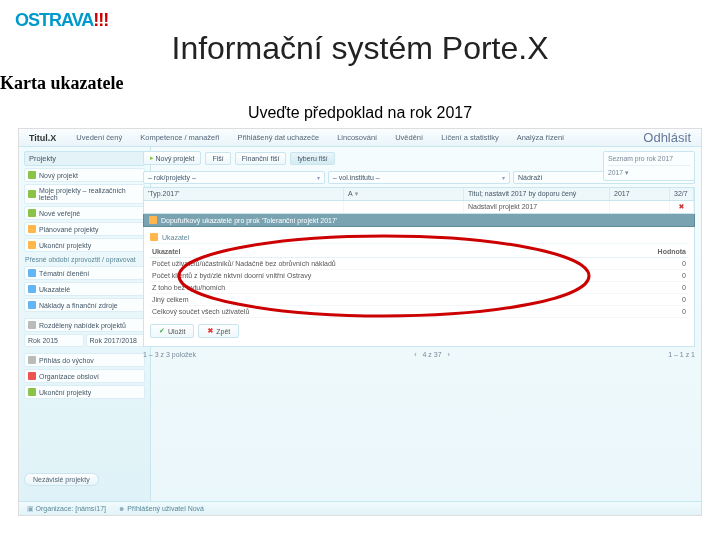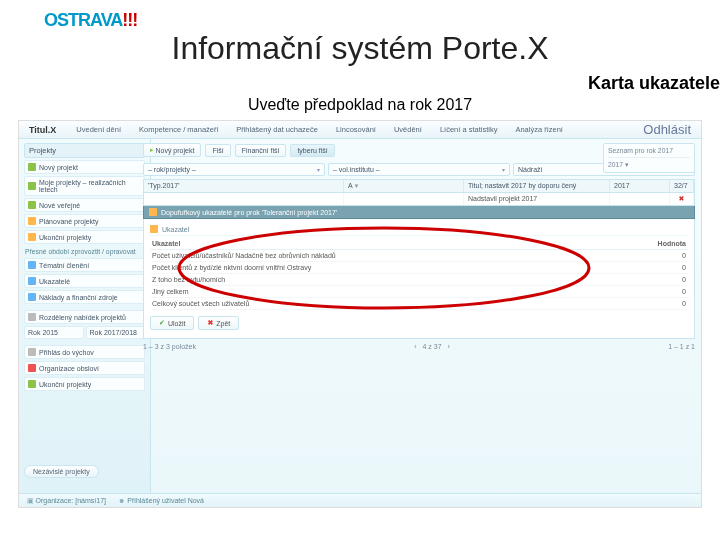--- a/index.html
+++ b/index.html
@@ -1,24 +1,24 @@
 <!DOCTYPE html>
 <html><head>
 <meta charset="utf-8">
 <style>
   * { box-sizing: border-box; margin: 0; padding: 0; font-family: Arial, sans-serif; }
   body { width: 720px; height: 540px; background: #fff; overflow: hidden; }
 
   .logo { position: absolute; top: 10px; left: 15px; font-weight: 900; letter-spacing: -1px; font-size: 18px; }
-  .logo .o1 { color: #0099cc; margin-left: 29px; }
+  .logo .o1 { color: #0099cc; }
   .logo .excl { color: #cc0000; font-weight: 900; }
 
   .slide-title { text-align: center; font-size: 32px; font-weight: 400; margin-top: 30px; color: #222; }
-  .slide-sub1 { text-align: right; font-size: 18px; font-weight: 700; margin-top: 6px; }
-  .slide-sub2 { text-align: center; font-size: 16px; font-weight: 400; margin-top: 2px; margin-bottom: 6px; }
+  .slide-sub1 { text-align: left; font-size: 18px; font-weight: 700; margin-top: 6px; font-family: Liberation Serif, serif; }
+  .slide-sub2 { text-align: center; font-size: 16px; font-weight: 400; margin-top: 10px; margin-bottom: 6px; }
 
   .app { position: relative; margin: 0 18px; border: 1px solid #ddd; height: 388px; background: linear-gradient(#f5fcfe,#eaf7fa); font-size: 8px; color: #555; }
 
   .topbar { position: absolute; top: 0; left: 0; right: 0; height: 18px; background: linear-gradient(#fafdff,#e9f5f9); border-bottom: 1px solid #c9e5ef; display: flex; align-items: center; padding: 0 10px; }
   .topbar .brand { font-weight: bold; font-size: 9px; color: #333; margin-right: 20px; }
   .topbar .navitem { margin-right: 18px; color: #567; font-size: 7.5px; cursor: pointer; }
   .topbar .spacer { flex: 1; }
   .topbar .right { color: #679; font-size: 13px; }
 
   .sidebar { position: absolute; top: 18px; left: 0; width: 132px; bottom: 10px; border-right: 1px solid #c9e5ef; padding: 4px 5px; background: linear-gradient(#f0fbfd,#dff2f7); }
@@ -90,21 +90,21 @@
 </div>
 
 <h1 class="slide-title">Informační systém Porte.X</h1>
 <div class="slide-sub1">Karta ukazatele</div>
 <div class="slide-sub2">Uveďte předpoklad na rok 2017</div>
 
 <div class="app">
 
   <div class="topbar">
     <span class="brand">Titul.X</span>
-    <span class="navitem">Uvedení dění</span>
+    <span class="navitem">Uvedení čený</span>
     <span class="navitem">Kompetence / manažeři</span>
     <span class="navitem">Přihlášený dat uchazeče</span>
     <span class="navitem">Lincosování</span>
     <span class="navitem">Uvědění</span>
     <span class="navitem">Líčení a statistiky</span>
     <span class="navitem">Analýza řízení</span>
     <span class="spacer"></span>
     <span class="right">Odhlásit</span>
   </div>
 

